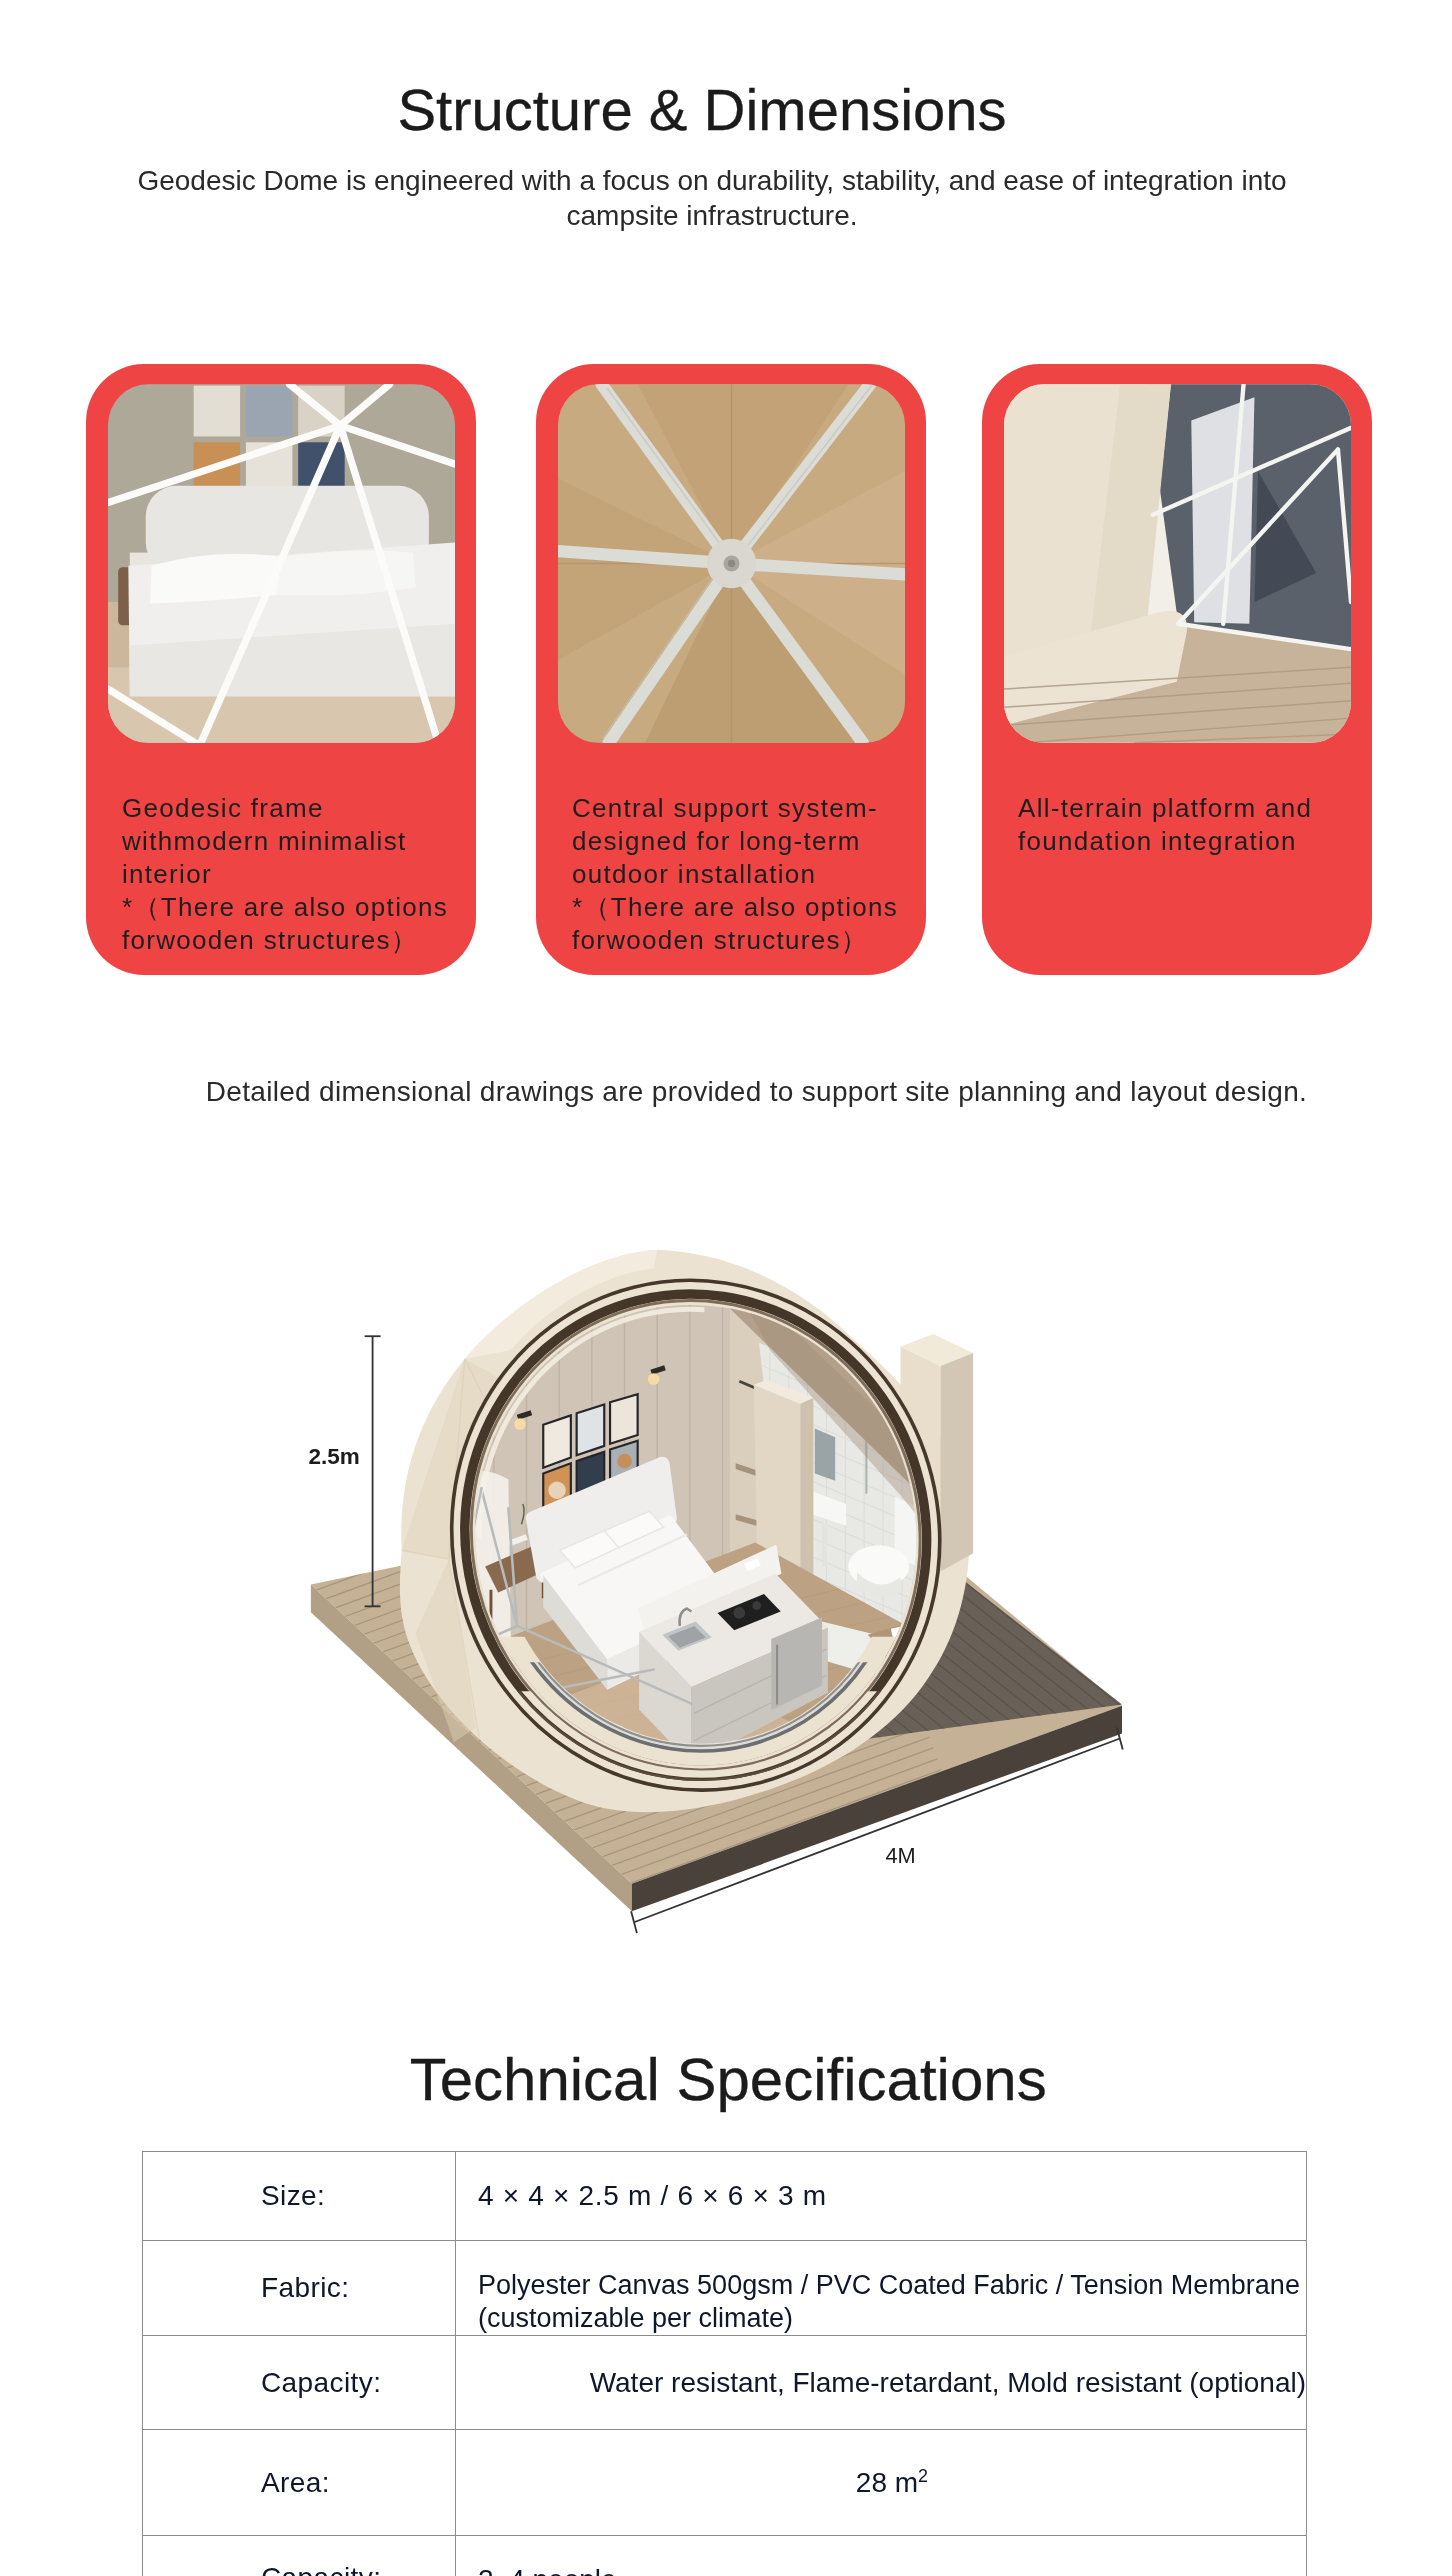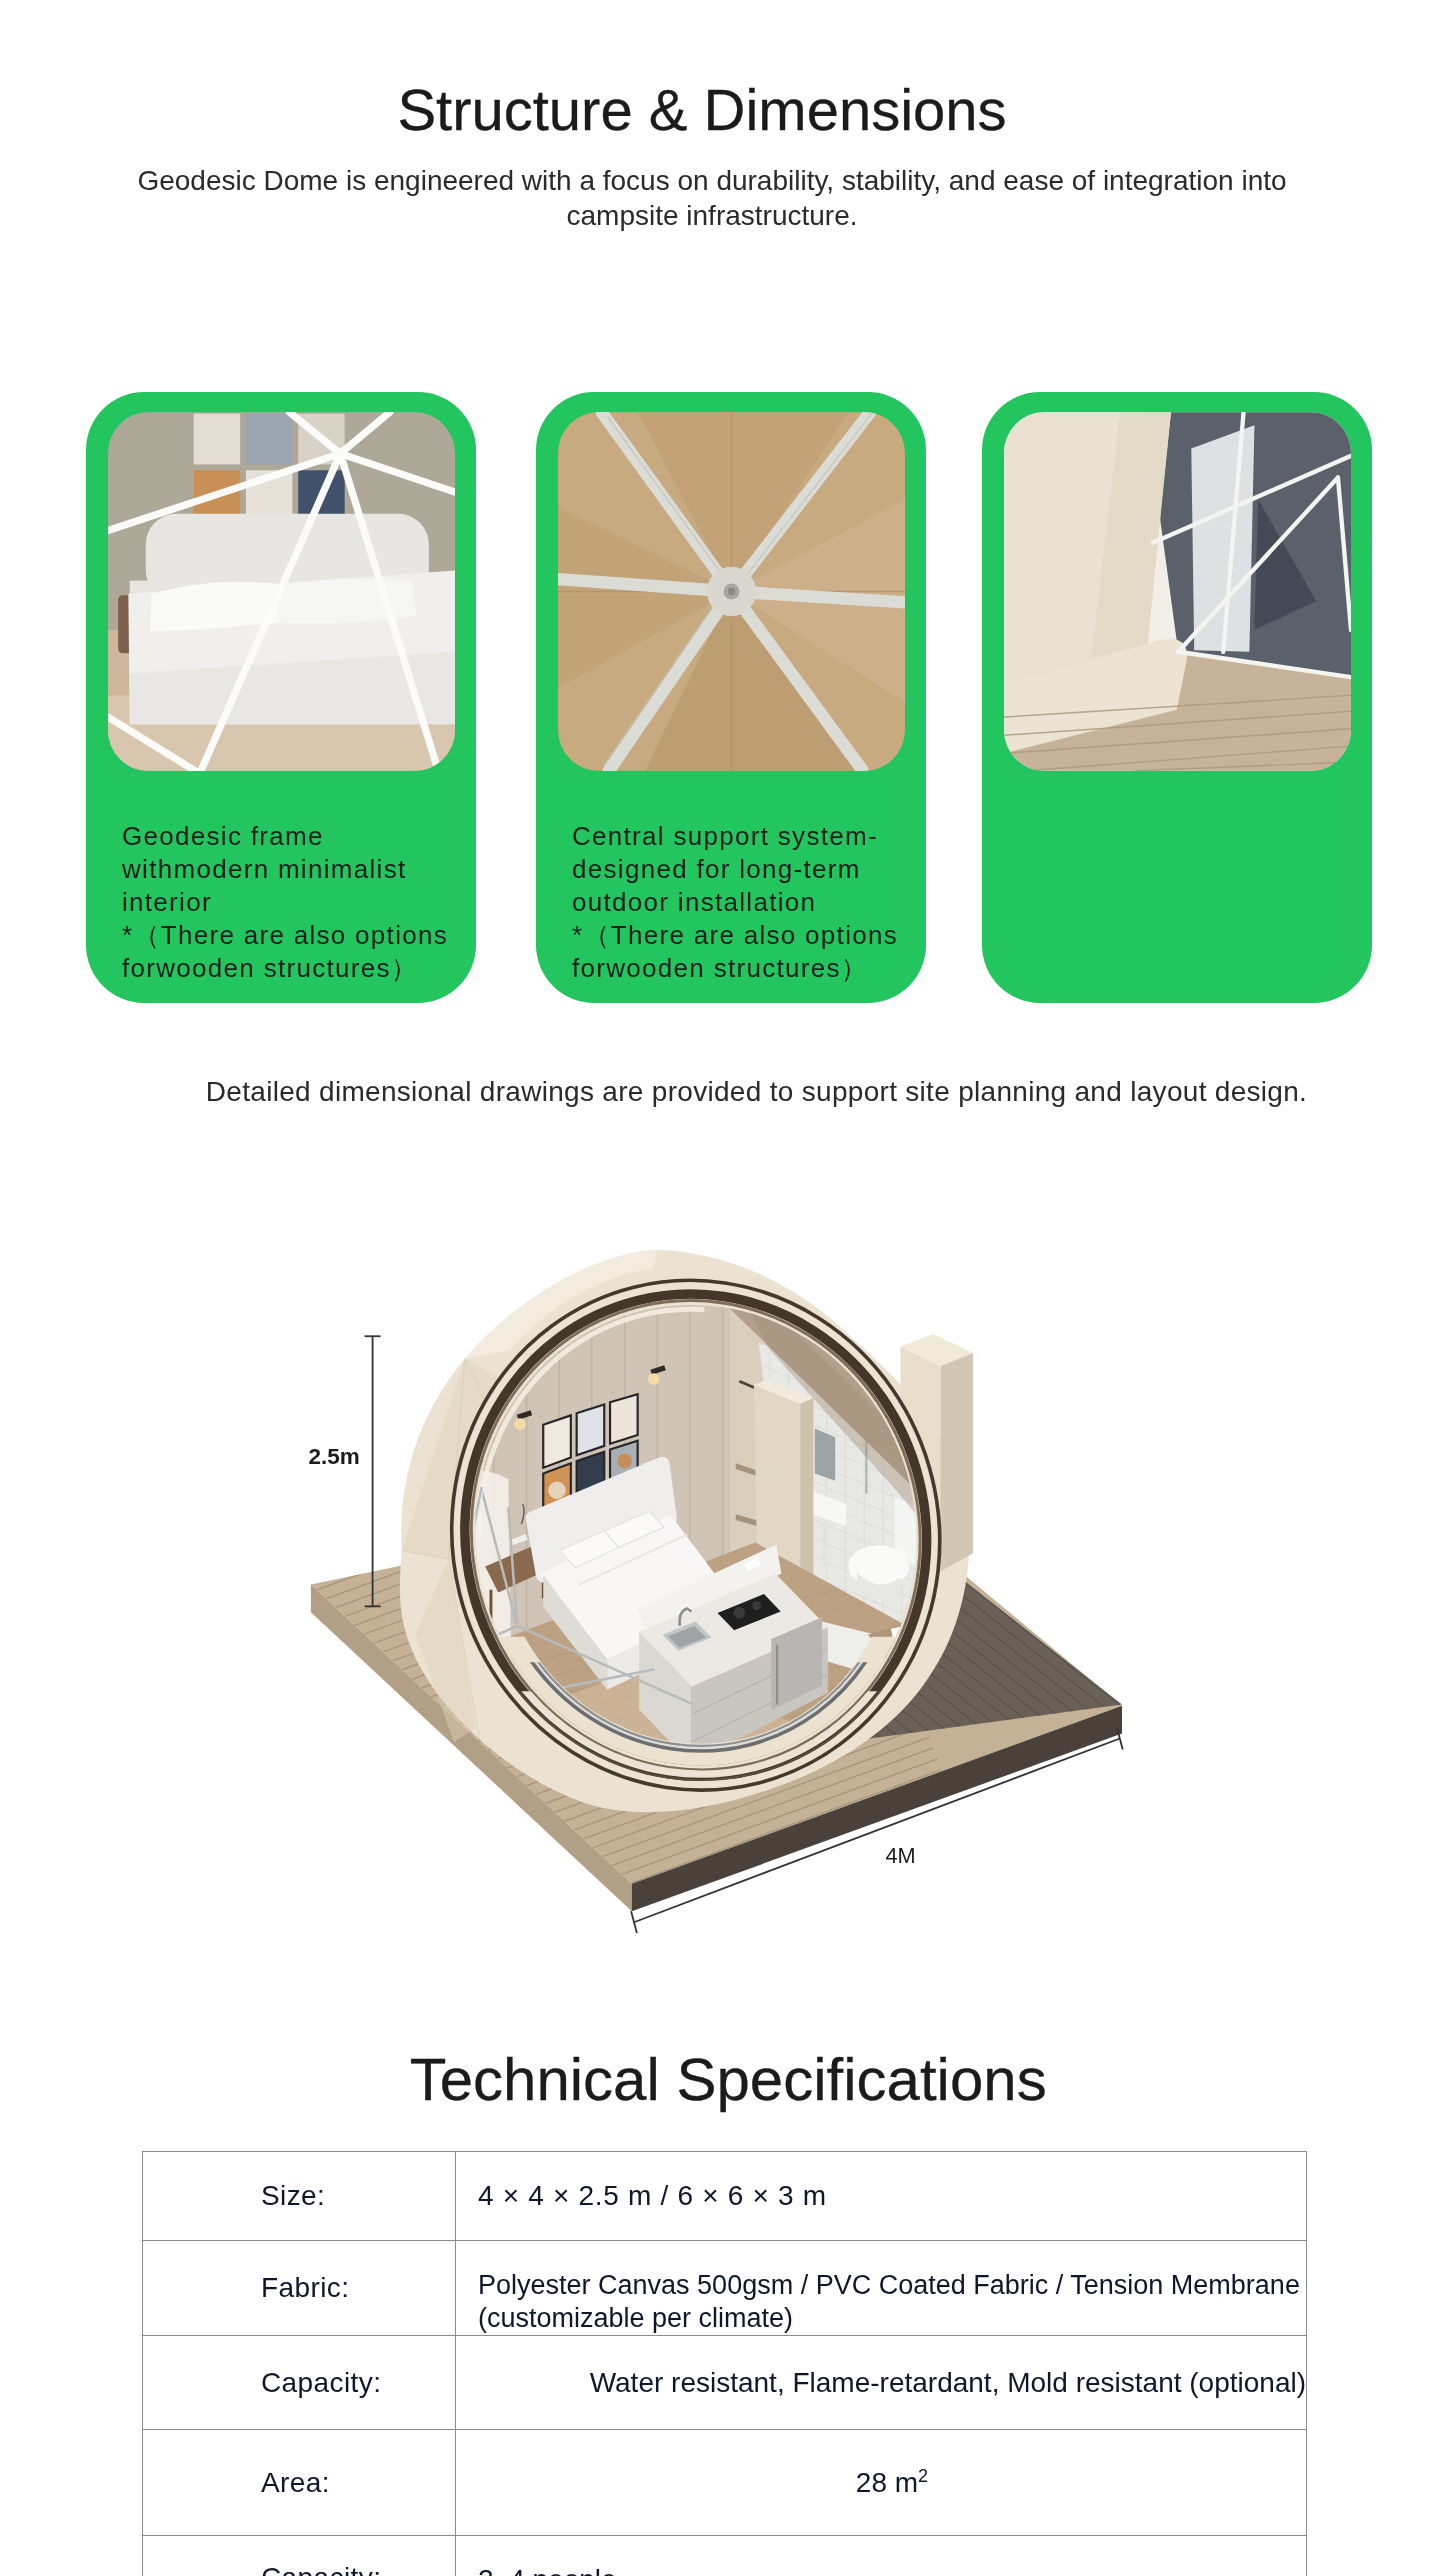--- a/index.html
+++ b/index.html
@@ -1,18 +1,18 @@
 <!DOCTYPE html>
 <html style="font-size:11.6px"><head>
 <meta charset="utf-8">
 <style>
 * { margin:0; padding:0; box-sizing:border-box; }
 html,body { width:1452px; height:2576px; background:#ffffff; font-family:"Liberation Sans", sans-serif; overflow:hidden; position:relative; }
 .abs { position:absolute; }
-.card { position:absolute; top:392px; width:390px; height:611px; background:#22c55e; border-radius:58px; }
+.card { position:absolute; top:364px; width:390px; height:611px; background:#ef4444; border-radius:58px; }
 .photo { position:absolute; top:19.6px; left:22px; width:347px; height:359px; border-radius:41px; overflow:hidden; }
 .cardtext { position:absolute; left:36px; top:428px; width:349px; font-size:26px; line-height:33px; color:#1e1e1e; letter-spacing:1.3px; }
 table { border-collapse:collapse; }
 td { border:0.7px solid #8c8c8c; color:#0f172a; }
 .lbl { width:313px; padding-left:118px; font-size:28px; letter-spacing:0.4px; }
 .val { padding-left:22px; font-size:28px; letter-spacing:0.7px; }
 </style>
 </head>
 <body>
 
@@ -133,20 +133,21 @@
 <g stroke="#f4f4f1" stroke-width="6" stroke-linecap="round">
 <line x1="330" y1="0" x2="302" y2="330"></line>
 <line x1="205" y1="180" x2="478" y2="60"></line>
 <line x1="240" y1="330" x2="460" y2="90"></line>
 <line x1="460" y1="90" x2="478" y2="300"></line>
 <line x1="240" y1="330" x2="478" y2="365"></line>
 </g>
 </svg>
     </div>
 
+<div class="cardtext">All-terrain platform and<br>foundation integration</div>
 </div>
 
 <div class="abs" style="left:30.5px; top:1074px; width:1452px; text-align:center; font-size:28px; line-height:35px; letter-spacing:0.3px; color:#2a2a2a;">Detailed dimensional drawings are provided to support site planning and layout design.</div>
 
 <div class="abs" style="left:276px; top:1183px; width:915px; height:777px;">
     <svg width="915" height="777" viewBox="380 1630 1260 1070" style="display:block">
 <defs>
 <clipPath id="deckclip">
           <path d="M428 2183 L1160 2030 L1545 2350 L870 2595 Z"></path>
         </clipPath>

